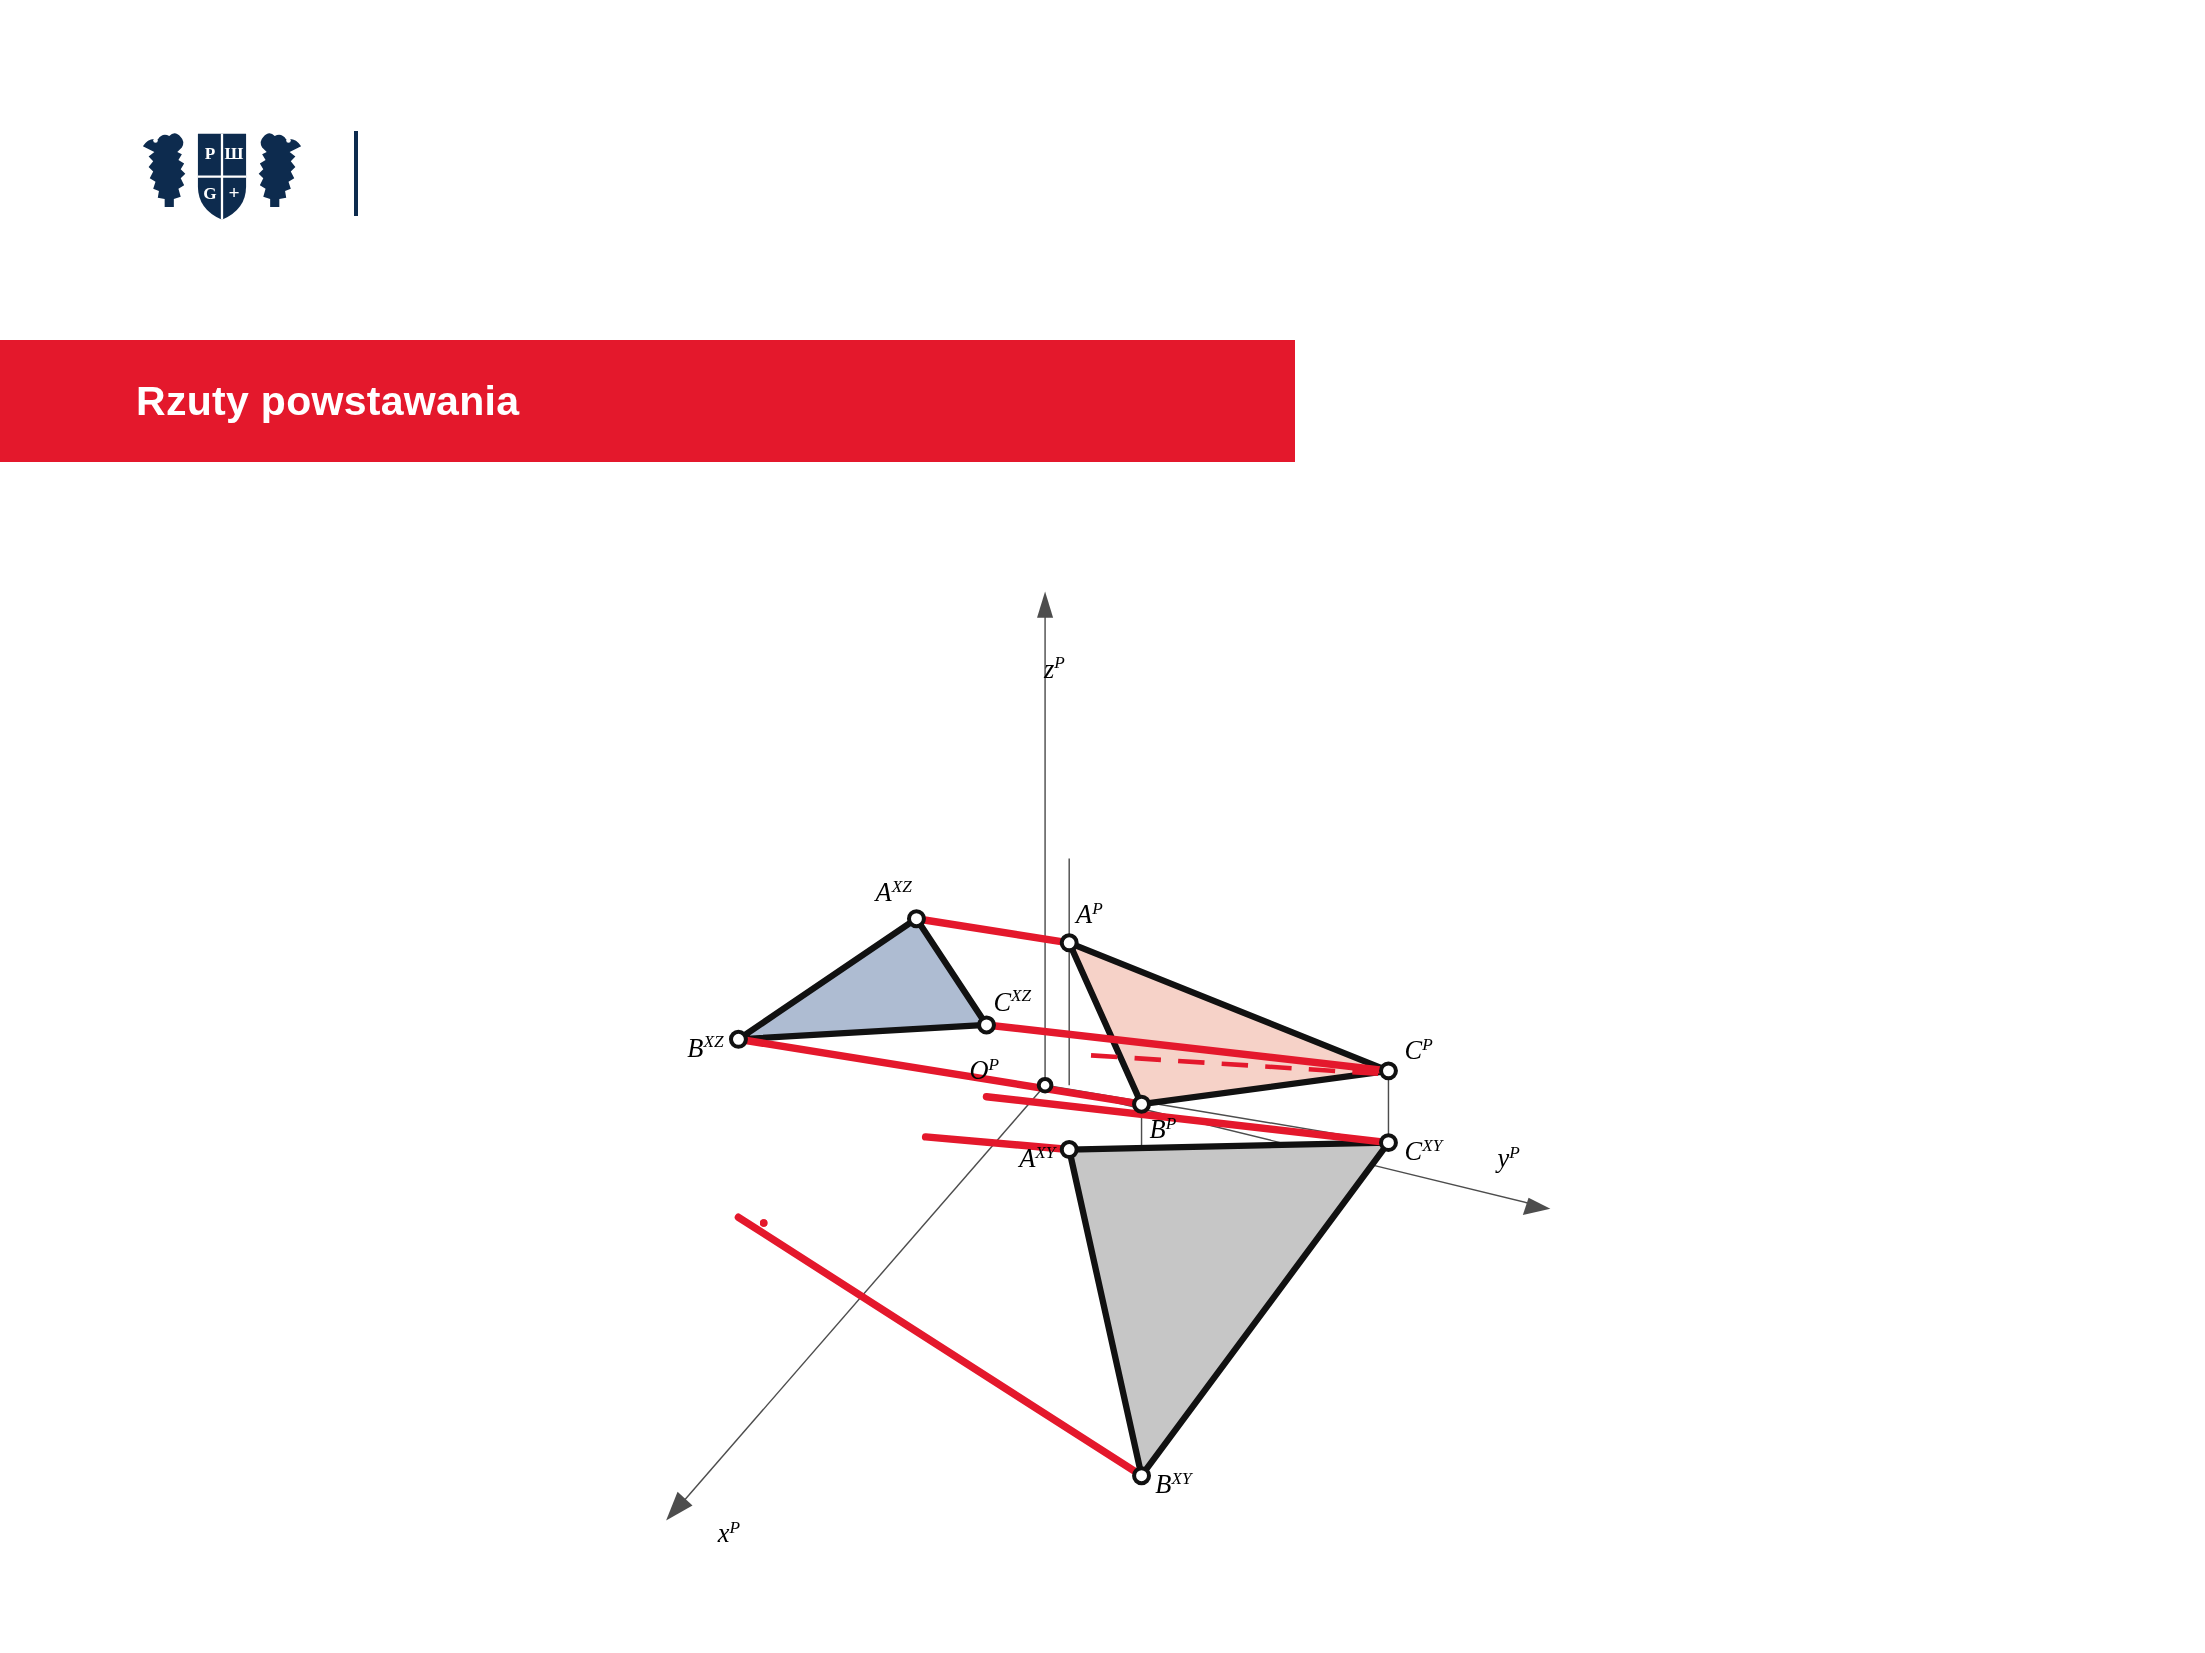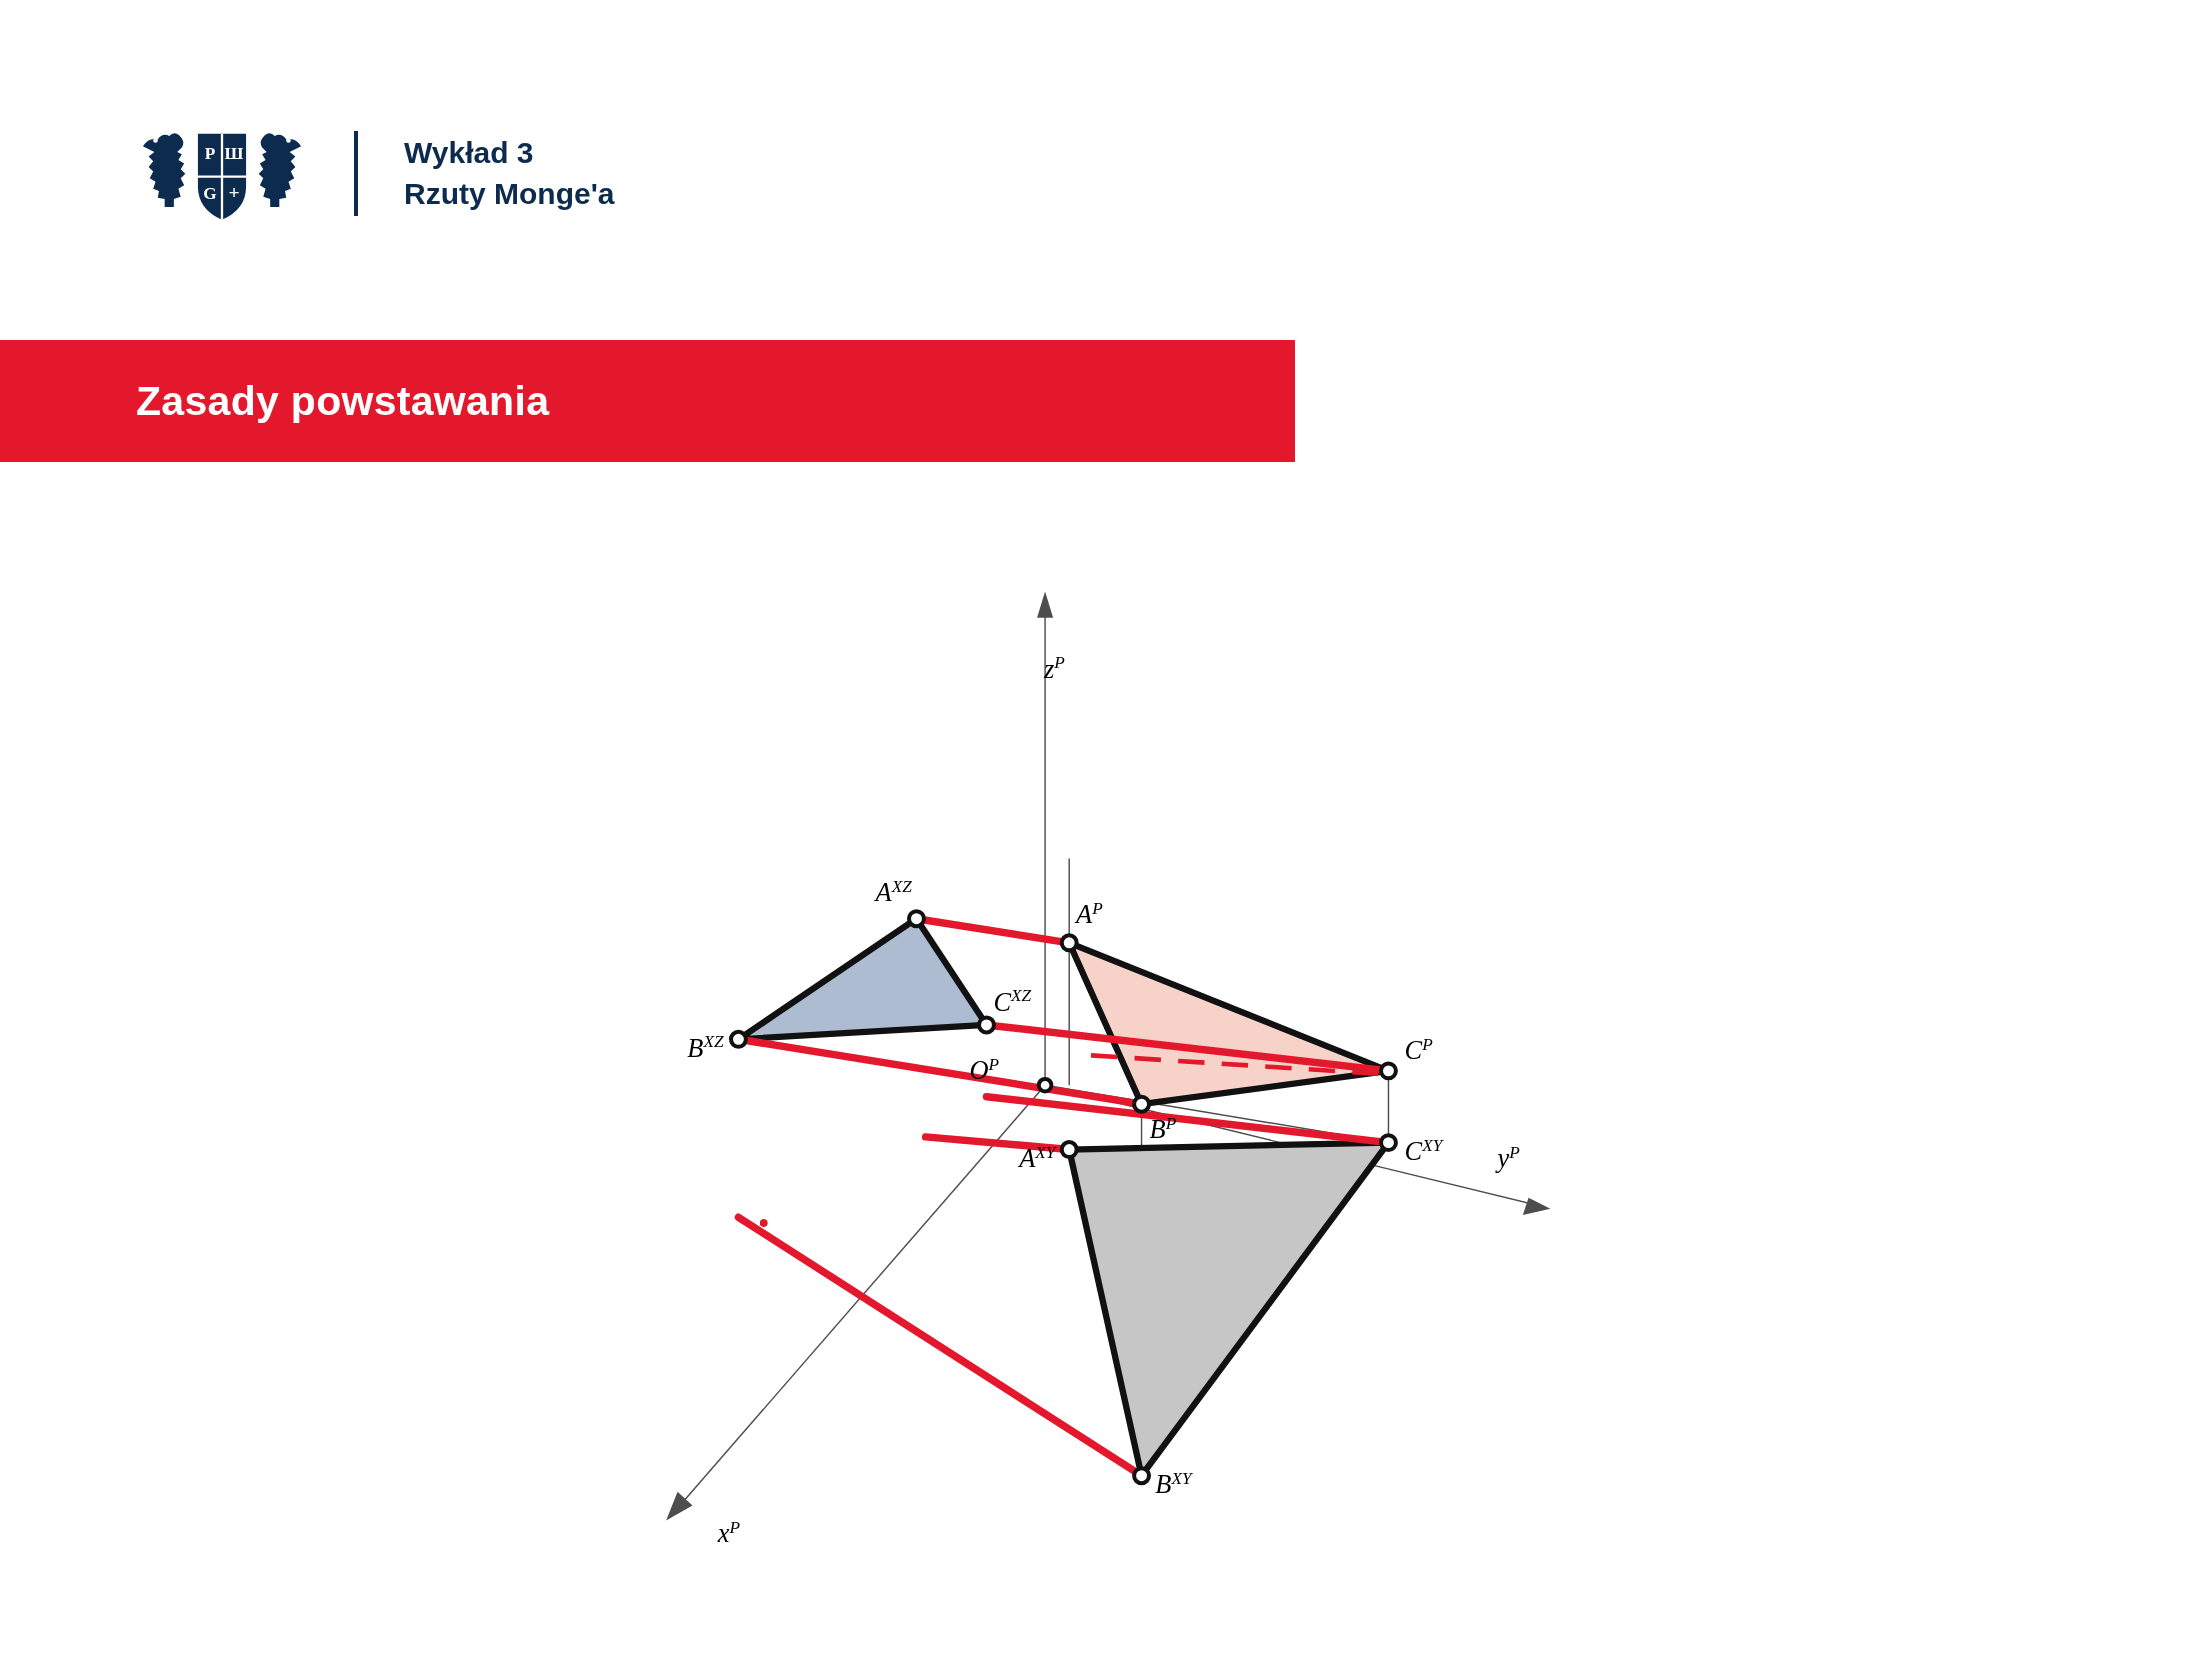--- a/index.html
+++ b/index.html
@@ -132,29 +132,25 @@
         <text x="129" y="62" text-anchor="middle" font-family="Liberation Serif, serif" font-size="30" fill="#ffffff" font-weight="bold">P</text>
         <text x="171" y="62" text-anchor="middle" font-family="Liberation Serif, serif" font-size="30" fill="#ffffff" font-weight="bold">Ш</text>
         <text x="129" y="132" text-anchor="middle" font-family="Liberation Serif, serif" font-size="30" fill="#ffffff" font-weight="bold">G</text>
         <text x="171" y="132" text-anchor="middle" font-family="Liberation Serif, serif" font-size="34" fill="#ffffff" font-weight="bold">+</text>
       </svg>
     </div>
 
 
     <div class="divider-bar"></div>
 
-    <div class="lecture-text">
-      <div>Wykład 3</div>
-      <div>Rzuty Monge'a</div>
-    </div>
   </div>
 </div>
 
 <div class="title-band">
-  <div class="title-band-text">Zasady powstawania</div>
+  <div class="title-band-text">Rzuty powstawania</div>
 </div>
 
 <div class="figure-wrap">
   <svg viewBox="0 0 3840 1960" xmlns="http://www.w3.org/2000/svg">
 
     <g stroke="#4d4d4d" stroke-width="2.5" fill="none">
 
       <line x1="1820" y1="185" x2="1820" y2="1010"></line>
       <polygon points="1820,150 1806,196 1834,196" fill="#4d4d4d" stroke="none"></polygon>
 

